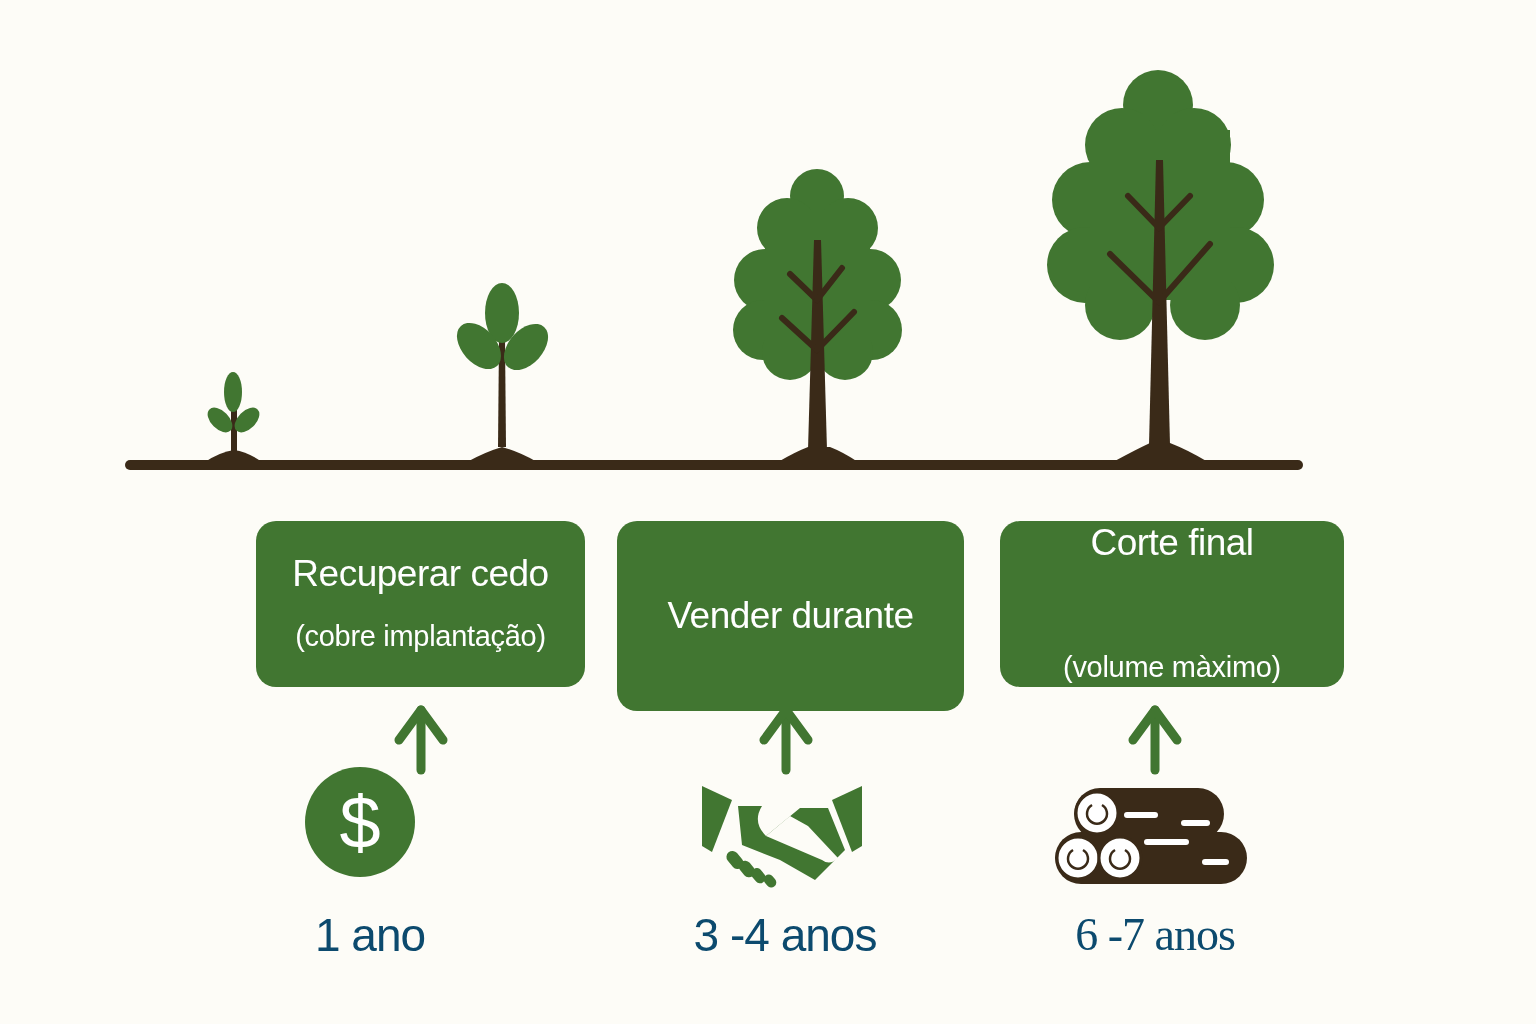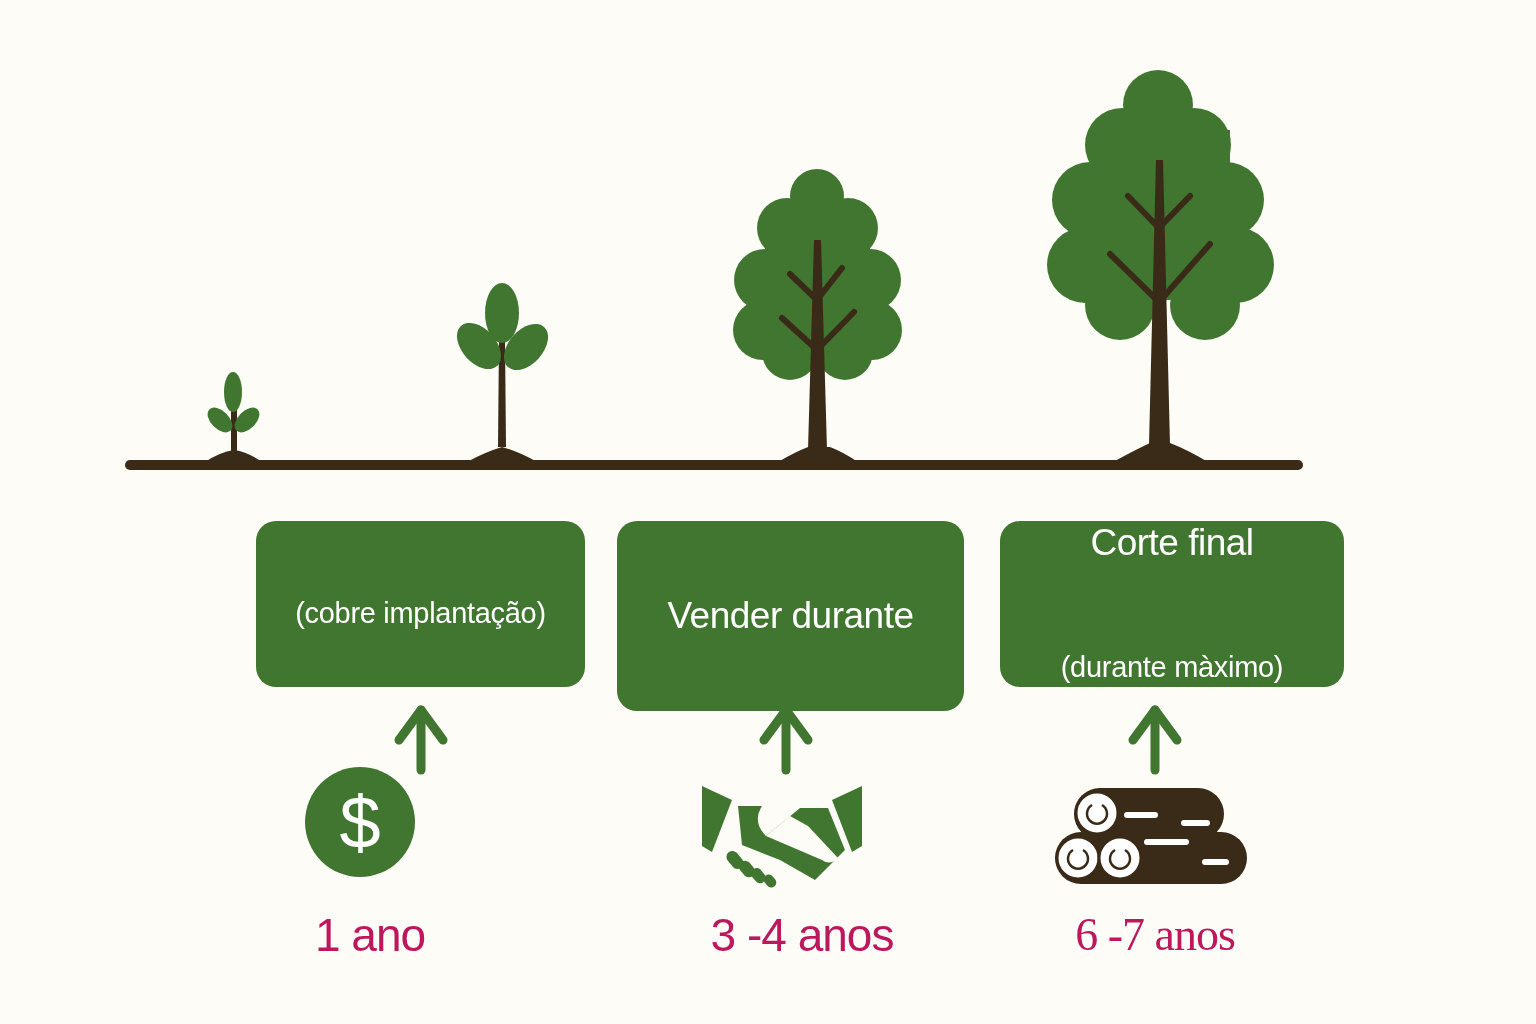--- a/index.html
+++ b/index.html
@@ -22,21 +22,21 @@
   }
   .box .title {
     font-size: 37px; line-height: 1.2; letter-spacing: -0.5px;
   }
   .box .subtitle {
     font-size: 29px; line-height: 1.35; margin-top: 20px; letter-spacing: -0.3px;
   }
   .year {
     position: absolute;
     font-size: 46px;
-    color: #be185d;
+    color: #0c4a6e;
     text-align: center;
     letter-spacing: -1px;
   }
 </style>
 </head>
 <body>
 
 <svg class="scene" width="1536" height="1024" viewBox="0 0 1536 1024">
 
   <line x1="130" y1="465" x2="1298" y2="465" stroke="#3a2a18" stroke-width="10" stroke-linecap="round"></line>
@@ -148,27 +148,28 @@
     <g stroke="#ffffff" stroke-width="6" stroke-linecap="round">
       <line x1="1127" y1="815" x2="1155" y2="815"></line>
       <line x1="1184" y1="823" x2="1207" y2="823"></line>
       <line x1="1147" y1="842" x2="1186" y2="842"></line>
       <line x1="1205" y1="862" x2="1226" y2="862"></line>
     </g>
   </g>
 </svg>
 
 <div class="box" style="left:256px; top:521px; width:329px; height:166px;">
+  <div class="title">Recuperar cedo</div>
   <div class="subtitle">(cobre implantação)</div>
 </div>
 
 <div class="box" style="left:617px; top:521px; width:347px; height:190px;">
   <div class="title">Vender durante</div>
 </div>
 
 <div class="box" style="left:1000px; top:521px; width:344px; height:166px;justify-content:space-between;">
   <div class="title">Corte final</div>
-  <div class="subtitle">(durante màximo)</div>
+  <div class="subtitle">(volume màximo)</div>
 </div>
 
 <div class="year" style="left:270px; top:908px; width:200px;">1 ano</div>
-<div class="year" style="left:677px; top:908px; width:250px;">3 -4 anos</div>
+<div class="year" style="left:660px; top:908px; width:250px;">3 -4 anos</div>
 <div class="year" style="left:1030px; top:908px; width:250px;font-family:Liberation Serif, serif;">6 -7 anos</div>
 
 </body></html>

